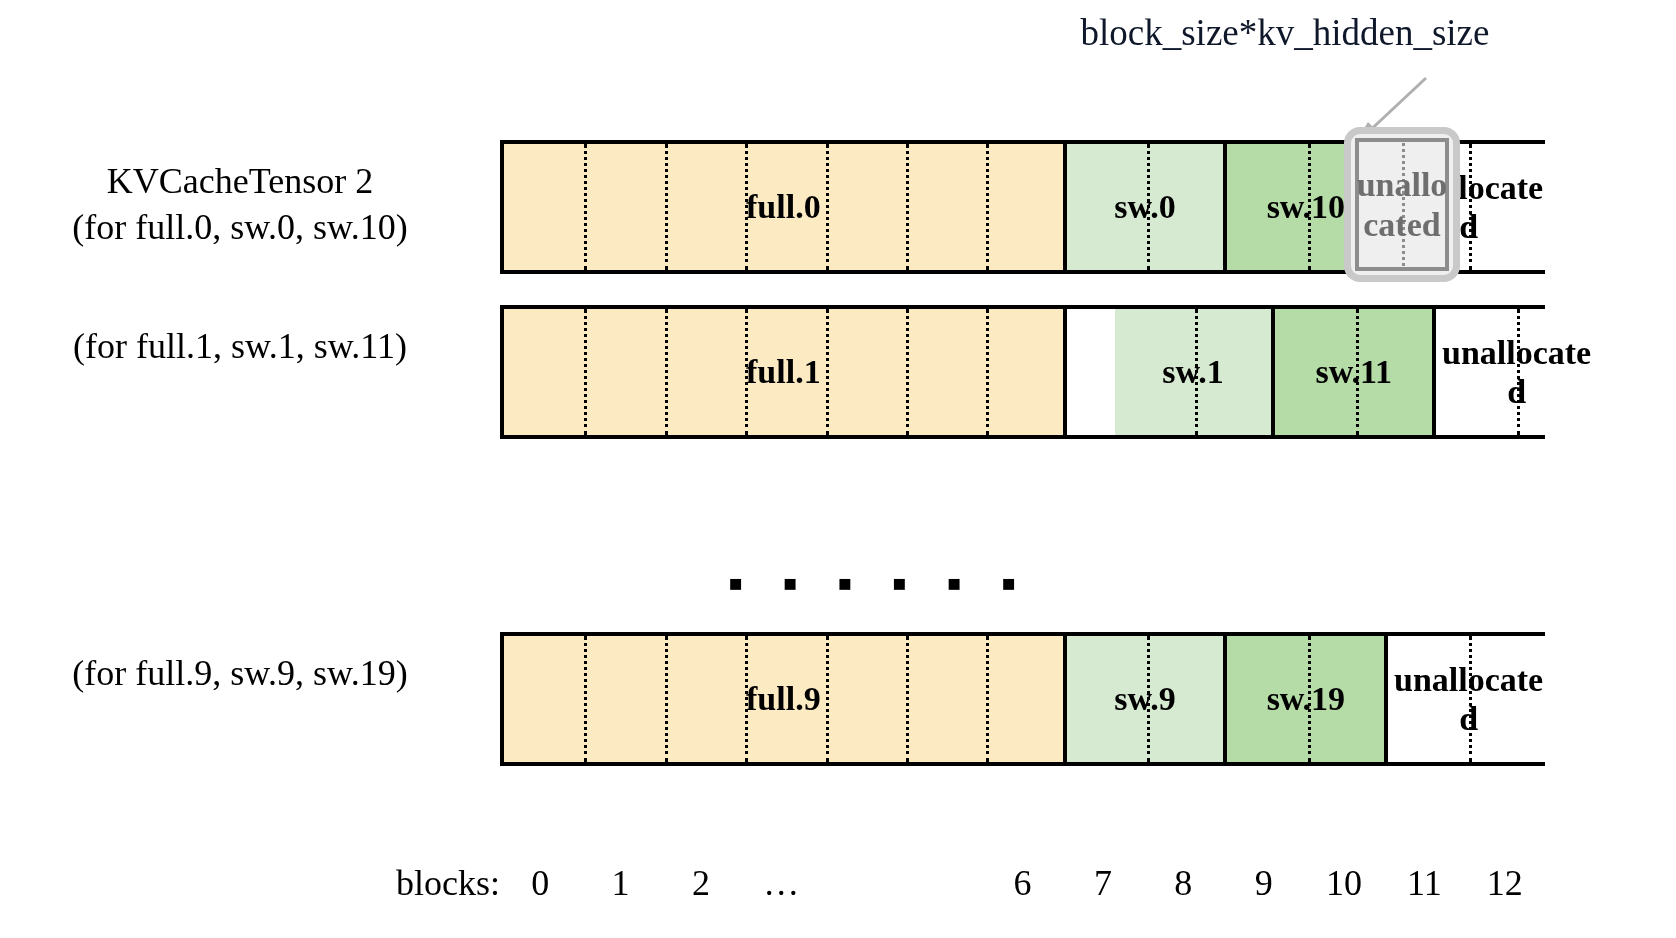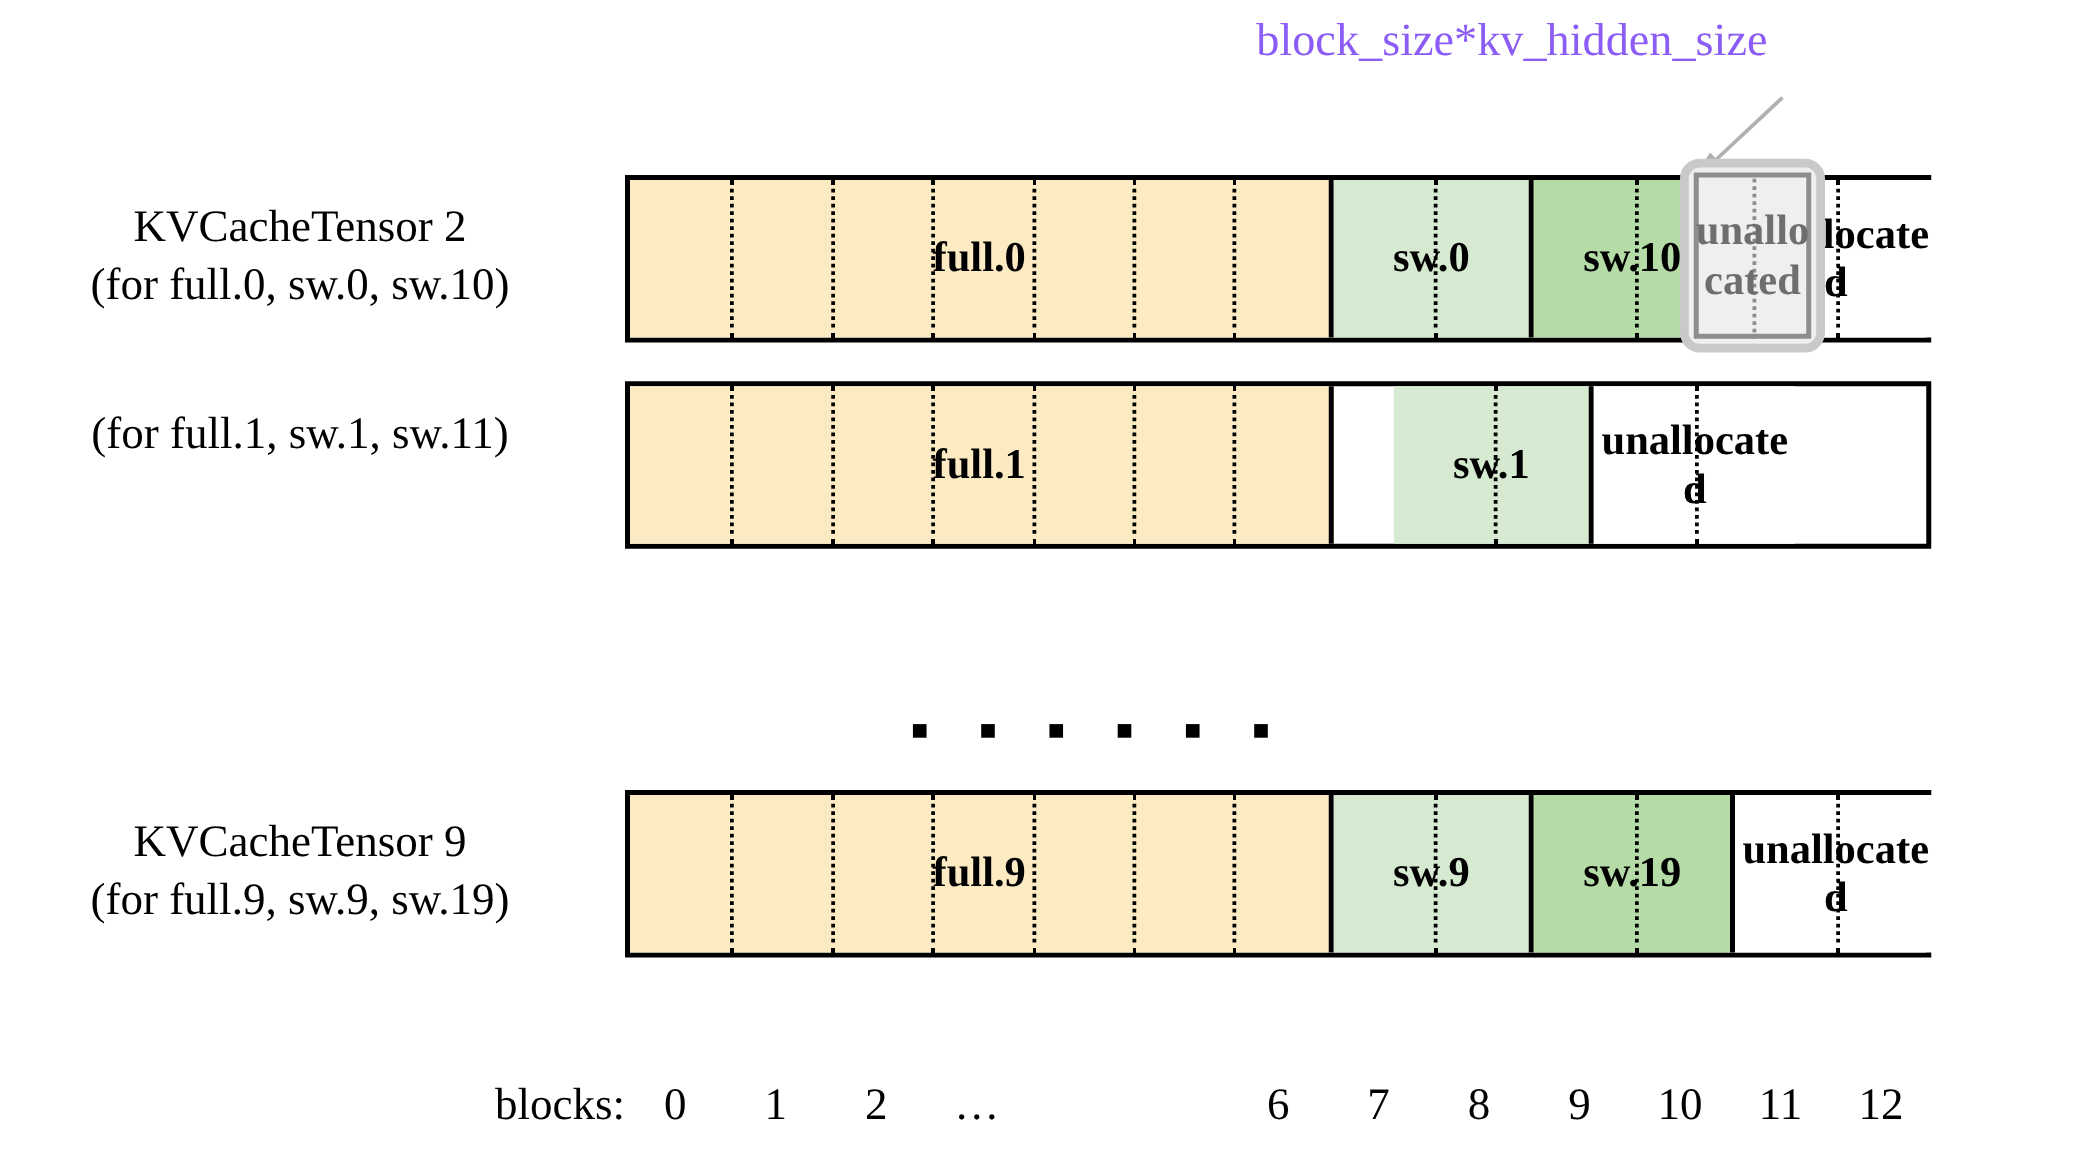--- a/index.html
+++ b/index.html
@@ -8,21 +8,21 @@
     width:1676px;height:938px;position:relative;overflow:hidden;
     font-family:"Liberation Serif","DejaVu Serif",serif;
     color:#000;
     -webkit-font-smoothing:antialiased;
   }
   .stage{position:absolute;inset:0;}
 
   
   #annotation{
     position:absolute; left:1005px; top:12px; width:560px;
-    font-size:37px; line-height:1.15; color:#8b5cf6; 
+    font-size:37px; line-height:1.15; color:#0f172a; text-align:center;
     white-space:nowrap;
   }
   #arrow-svg{position:absolute;left:1330px;top:70px;width:120px;height:90px;overflow:visible;}
 
   
   .row-label{
     position:absolute; left:0; width:480px; text-align:center;
     font-size:36px; line-height:1.28; color:#000;
   }
   .row-label .l1{display:block;}
@@ -144,27 +144,30 @@
           <div class="divider" style="left: 241.154px;"></div>
           <div class="divider" style="left: 321.538px;"></div>
           <div class="divider" style="left: 401.923px;"></div>
           <div class="divider" style="left: 482.308px;"></div>
           <div class="seg-label">full.1</div>
         </div>
         <div class="seg sw-light" style="width: 160.769px; flex: 0 0 160.769px; margin-left: 48px;">
           <div class="divider" style="left: 80.3846px;"></div>
           <div class="seg-label">sw.1</div>
         </div>
+        <div class="seg sw-dark" style="width: 160.769px; flex: 0 0 160.769px;">
+          <div class="divider" style="left: 80.3846px;"></div>
+          <div class="seg-label">sw.11</div>
+        </div>
         <div class="seg unalloc" style="width: 160.769px; flex: 0 0 160.769px;">
           <div class="divider" style="left: 80.3846px;"></div>
           <div class="seg-label">unallocated</div>
         </div>
       </div>
       <div class="row-label" style="top: 650px;">
-        <span class="l1">KVCacheTensor 9</span>
         <span class="l2">(for full.9, sw.9, sw.19)</span>
       </div>
       <div class="bar" style="top: 632px;">
         <div class="seg full" style="width: 562.692px; flex: 0 0 562.692px;">
           <div class="divider" style="left: 80.3846px;"></div>
           <div class="divider" style="left: 160.769px;"></div>
           <div class="divider" style="left: 241.154px;"></div>
           <div class="divider" style="left: 321.538px;"></div>
           <div class="divider" style="left: 401.923px;"></div>
           <div class="divider" style="left: 482.308px;"></div>

